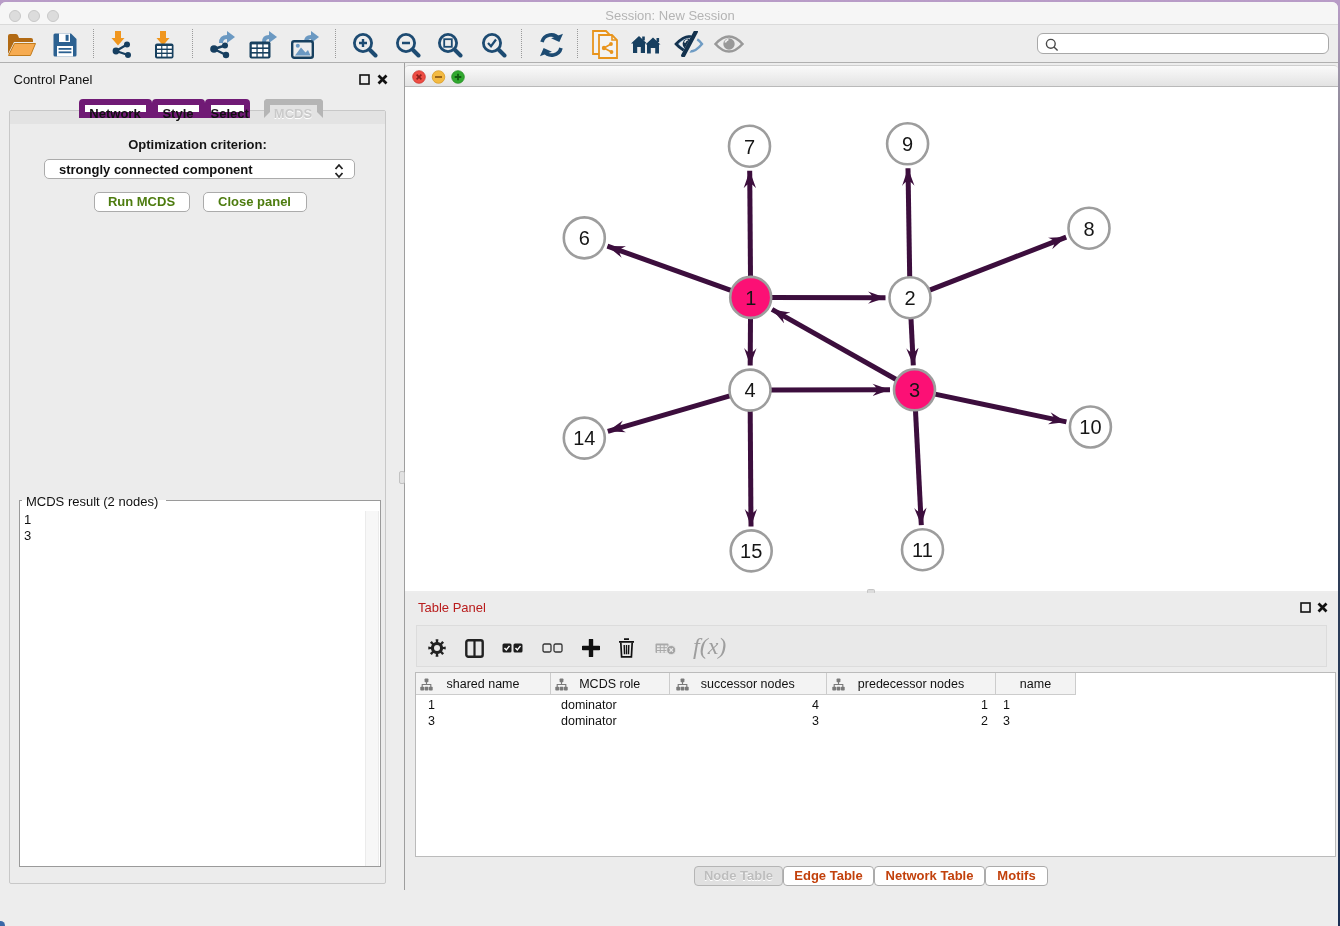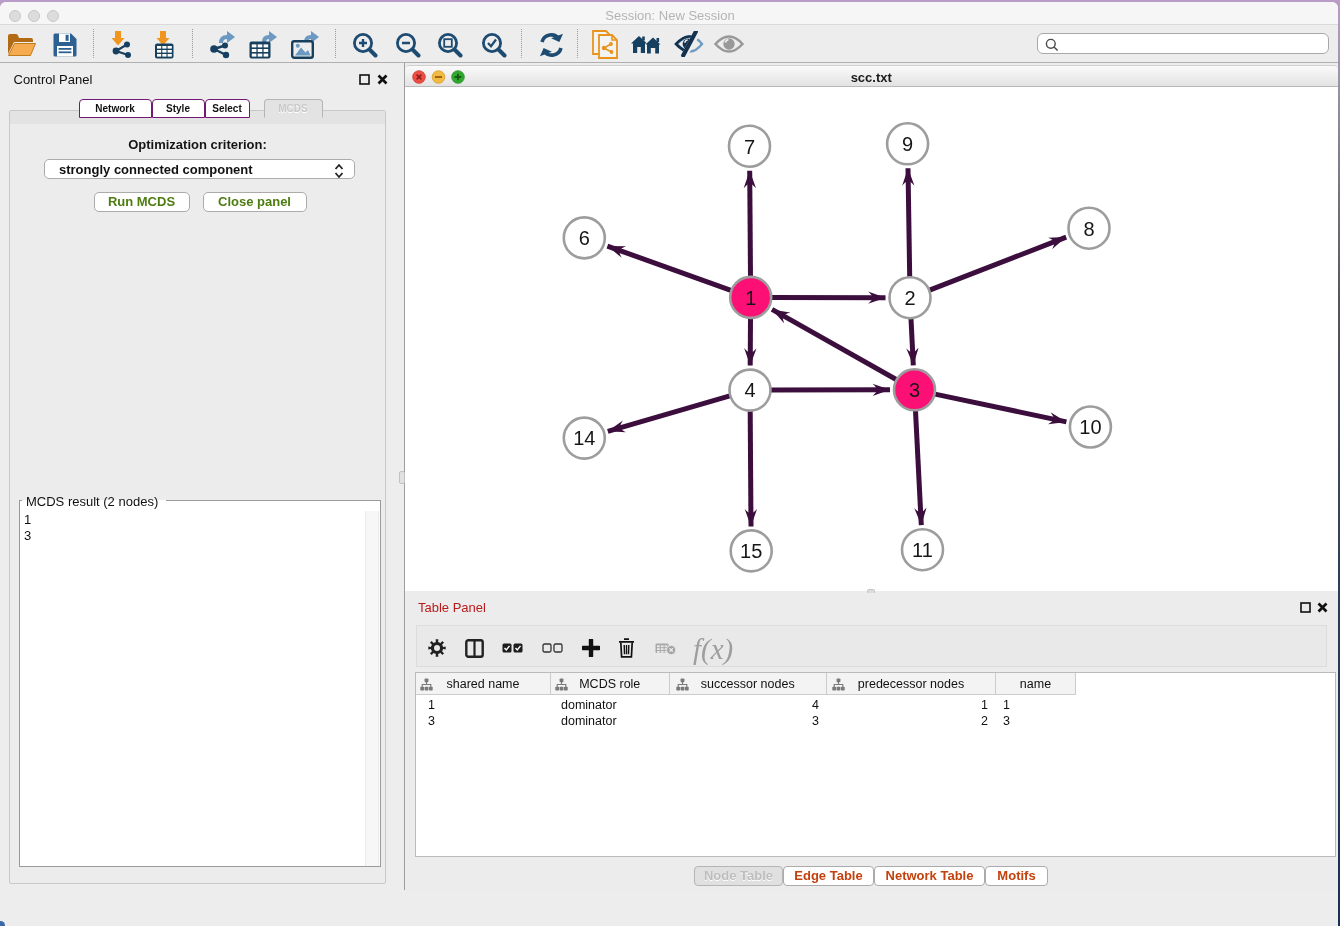--- a/index.html
+++ b/index.html
@@ -21,21 +21,21 @@
 #toolbar { position:absolute; left:0; top:25px; width:100%; height:38px;
   background:#ededed; border-bottom:1px solid #b0b0b0; }
 .tbi { position:absolute; top:5px; }
 .tbsep { position:absolute; top:4px; height:29px; width:0;
   border-left:1px dotted #9a9a9a; }
 #searchbox { position:absolute; left:1037px; top:8px; width:292px; height:21px;
   background:#fff; border:1px solid #a8a8a8; border-radius:6px; }
 
 #cp-title { position:absolute; left:13.5px; top:72px; font-size:13px; color:#111; }
 .tab { position:absolute; top:99px; height:18.5px; background:#fff;
-  border:1px solid #701a75; border-radius:4px 4px 0 0; font-size:10px; font-weight:700; color:#111;
+  border:6px solid #701a75; border-radius:4px 4px 0 0; font-size:13px; font-weight:700; color:#111;
   text-align:center; line-height:18px; }
 #cp-wrap { position:absolute; left:9px; top:110px; width:377px; height:774px;
   border:1px solid #c8c8c8; background:#ececec; border-radius:2px; }
 #cp-band { position:absolute; left:10px; top:111px; width:375px; height:13px; background:#e3e3e3; }
 #opt-label { position:absolute; left:9px; top:137px; width:377px; text-align:center;
   font-size:13px; font-weight:700; color:#151515; }
 #dropdown { position:absolute; left:44px; top:159px; width:311px; height:20px;
   background:#fff; border:1px solid #ababab; border-radius:5px;
   font-size:13px; font-weight:700; color:#111; line-height:19px; padding-left:14px; }
 .btn { position:absolute; top:192px; height:20px; background:#fff;
@@ -301,21 +301,20 @@
   <div id="netwin">
     <div id="netbar">
       <svg class="abs" style="left:7px; top:4px;" width="62" height="14" viewBox="0 0 62 14">
         <circle cx="7" cy="7" r="6.3" fill="#ee4d44" stroke="#ca3a33" stroke-width="0.8"></circle>
         <path d="M4.6,4.6 L9.4,9.4 M9.4,4.6 L4.6,9.4" stroke="#8c1f1b" stroke-width="1.6"></path>
         <circle cx="26.5" cy="7" r="6.3" fill="#f3ba42" stroke="#d99e2b" stroke-width="0.8"></circle>
         <path d="M23,7 L30,7" stroke="#99651a" stroke-width="1.8"></path>
         <circle cx="46" cy="7" r="6.3" fill="#31a92f" stroke="#2a8f28" stroke-width="0.8"></circle>
         <path d="M42.7,7 L49.3,7 M46,3.7 L46,10.3" stroke="#115c11" stroke-width="1.8"></path>
       </svg>
-      <div id="net-title">scc.txt</div>
     </div>
     <div id="netcanvas">
 <svg width="932" height="501" viewBox="0 0 932 501" style="display:block;">
 <defs>
 <marker id="arr" markerUnits="userSpaceOnUse" markerWidth="20" markerHeight="13" refX="17.5" refY="6.5" orient="auto">
   <path d="M17.5,6.5 L0,0.3 C2.4,2.4 4.4,4.6 5,6.5 C4.4,8.4 2.4,10.6 0,12.7 Z" fill="#3c0e3d"></path>
 </marker>
 </defs>
 <g stroke="#3c0e3d" stroke-width="5" marker-end="url(#arr)">
 <line x1="345.5" y1="189.4" x2="344.7" y2="83.7"></line>
@@ -409,21 +408,21 @@
           <rect x="2" y="5.2" width="2.8" height="1.8"></rect>
               <rect x="5.8" y="5.2" width="2.8" height="1.8"></rect>
               <rect x="9.6" y="5.2" width="2.8" height="1.8"></rect>
           <rect x="2" y="8" width="2.8" height="1.8"></rect>
               <rect x="5.8" y="8" width="2.8" height="1.8"></rect>
               <rect x="9.6" y="8" width="2.8" height="1.8"></rect>
         </g>
         <circle cx="16.2" cy="7" r="4.5" fill="#a3a3a3" stroke="#e9e9e9" stroke-width="0.8"></circle>
         <path d="M14.5,5.3 L17.9,8.7 M17.9,5.3 L14.5,8.7" stroke="#e9e9e9" stroke-width="1.3"></path>
       </svg>
-      <div class="abs" style="left:276px; top:7px; font-family:'Liberation Serif',serif; font-style:italic; font-size:29px; color:#9e9e9e;">f(x)</div>
+      <div class="abs" style="left:276px; top:7px; font-family:'Liberation Serif',serif; font-style:italic; font-size:24px; color:#9e9e9e;">f(x)</div>
     </div>
     <div id="tp-table">
       <div class="th" style="left:0; width:135px;">shared name</div>
       <div class="th" style="left:135px; width:118.5px;">MCDS role</div>
       <div class="th" style="left:253.5px; width:157.5px;">successor nodes</div>
       <div class="th" style="left:411px; width:169px;">predecessor nodes</div>
       <div class="th" style="left:580px; width:80px;">name</div>
       <svg class="treeic" style="left:4px;" width="13" height="13" viewBox="0 0 13 13">
             <use href="#tree"></use>
           </svg>

